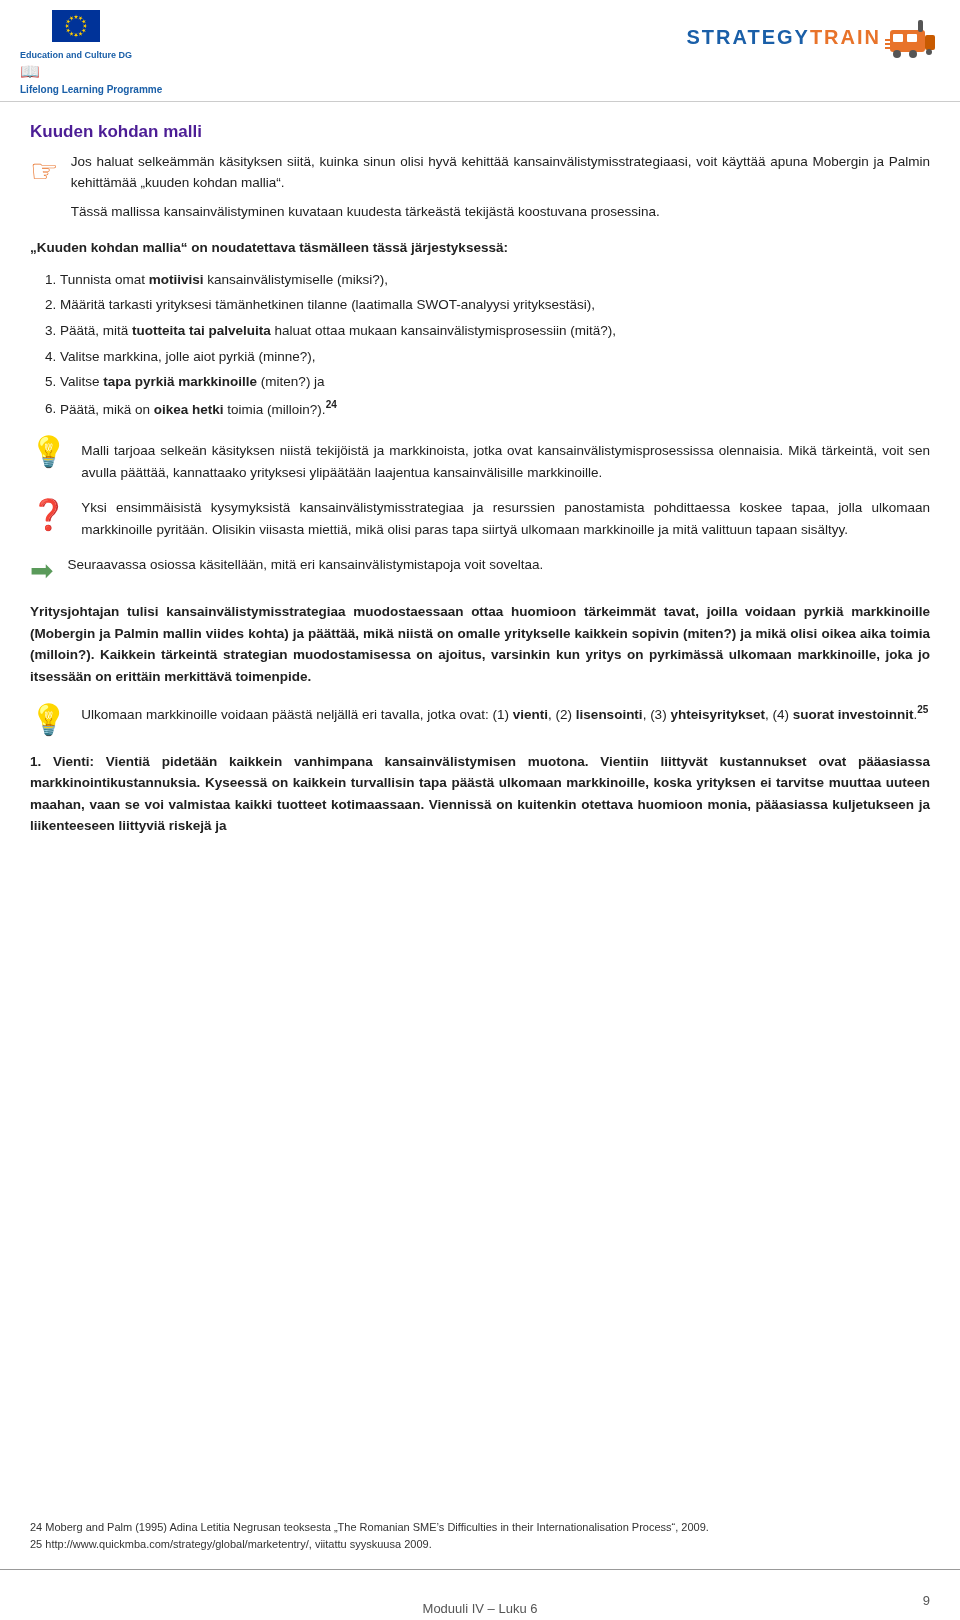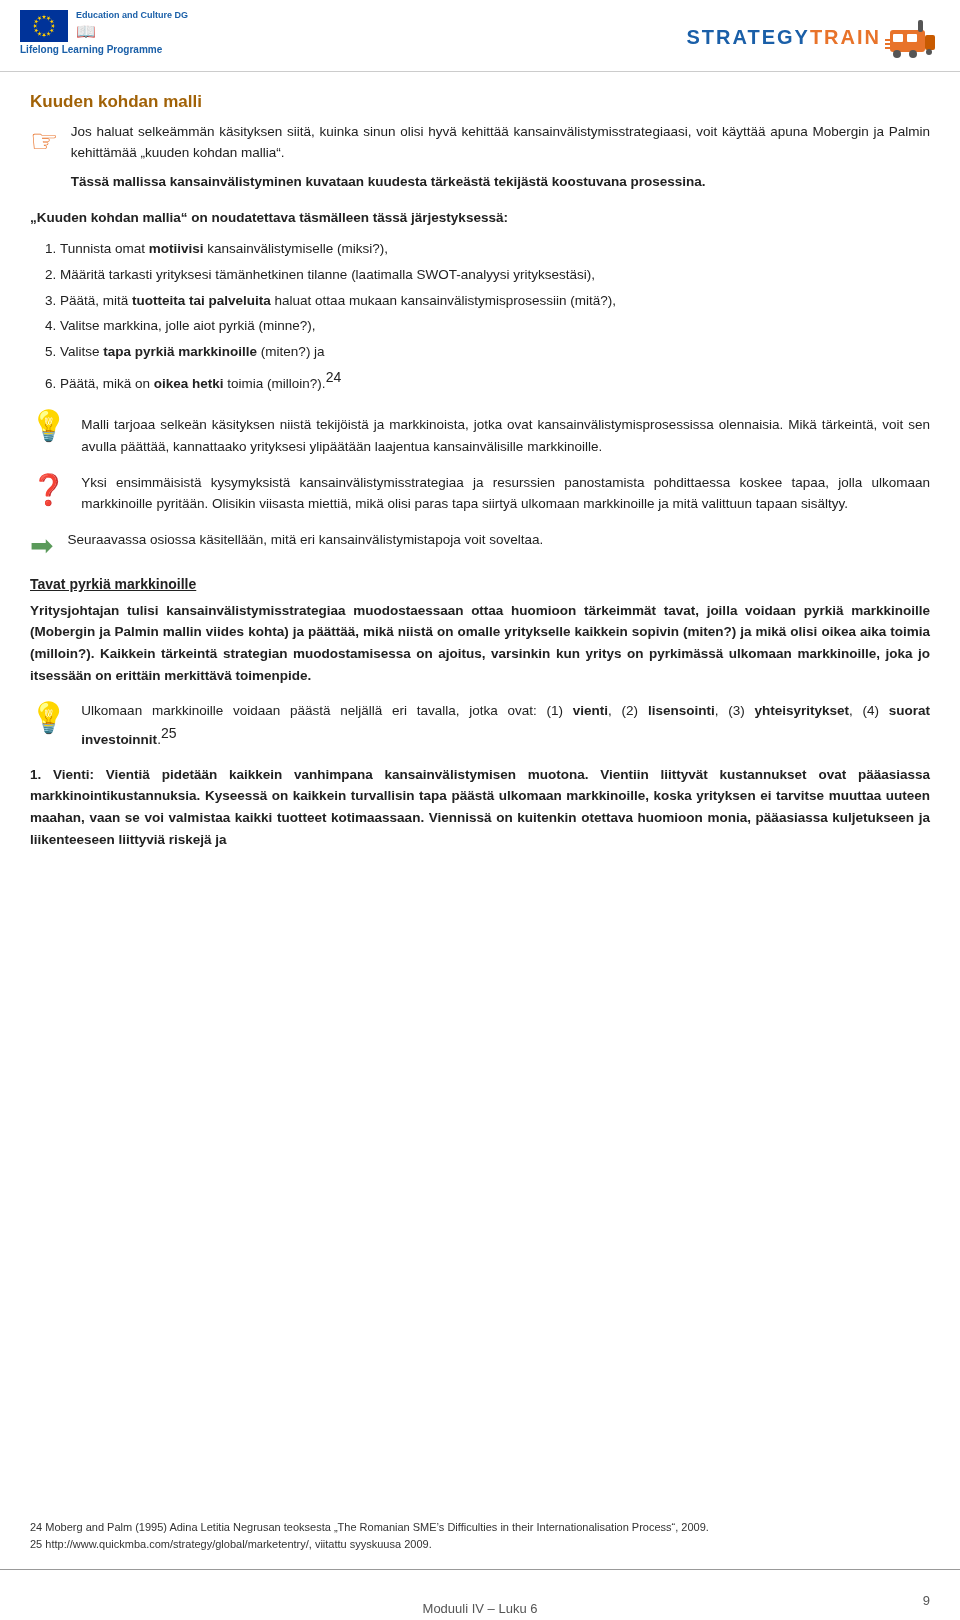--- a/index.html
+++ b/index.html
@@ -23,20 +23,21 @@
     }
     .header-left {
       display: flex;
       flex-direction: column;
       align-items: flex-start;
     }
     .eu-logo {
       display: flex;
       align-items: center;
       gap: 8px;
+      flex-direction: column;
     }
     .eu-stars {
       width: 48px;
       height: 32px;
     }
     .eu-text-logo {
       display: flex;
       flex-direction: column;
       font-size: 9px;
       color: #1a5fa8;
@@ -58,21 +59,21 @@
     }
 
     
     .content {
       padding: 20px 30px 80px 30px;
     }
 
     .section-title {
       font-size: 17px;
       font-weight: bold;
-      color: #a16207;
+      color: #4c1d95;
       margin-bottom: 10px;
     }
 
     .intro-block {
       display: flex;
       gap: 12px;
       margin-bottom: 14px;
     }
     .intro-text {
       font-size: 13.5px;
@@ -149,21 +150,21 @@
       color: #555;
     }
     .footer-page {
       position: absolute;
       bottom: 12px;
       right: 30px;
       font-size: 13px;
       color: #555;
     }
 
-    sup { font-size: 14px; }
+    sup { font-size: 10px; font-weight: bold; }
   </style>
 </head>
 <body>
 
 <div class="header">
   <div class="header-left">
     <div class="eu-logo">
 
       <svg class="eu-stars" viewBox="0 0 60 40">
         <rect width="60" height="40" fill="#003399"></rect>
@@ -221,21 +222,21 @@
 </div>
 
 <div class="content">
 
   <div class="section-title">Kuuden kohdan malli</div>
 
   <div class="intro-block">
     <div style="font-size:32px; flex-shrink:0; color:#e8732a;">☞</div>
     <div>
       <p class="intro-text">Jos haluat selkeämmän käsityksen siitä, kuinka sinun olisi hyvä kehittää kansainvälistymisstrategiaasi, voit käyttää apuna Mobergin ja Palmin kehittämää „kuuden kohdan mallia“.</p>
-      <p class="intro-text" style="margin-top:8px;font-weight:bold;">Tässä mallissa kansainvälistyminen kuvataan kuudesta tärkeästä tekijästä koostuvana prosessina.</p>
+      <p class="intro-text" style="margin-top:8px;">Tässä mallissa kansainvälistyminen kuvataan kuudesta tärkeästä tekijästä koostuvana prosessina.</p>
     </div>
   </div>
 
   <p class="para">„Kuuden kohdan mallia“ on noudatettava täsmälleen tässä järjestyksessä:</p>
 
   <ol class="list-items" style="list-style: decimal; padding-left: 30px;">
     <li>
       <span>Tunnista omat </span><strong>motiivisi</strong><span> kansainvälistymiselle (miksi?),</span>
     </li>
     <li>
@@ -265,21 +266,20 @@
   <div class="icon-block">
     <div style="font-size:30px; flex-shrink:0; color:#c00;">❓</div>
     <div class="icon-block-text">Yksi ensimmäisistä kysymyksistä kansainvälistymisstrategiaa ja resurssien panostamista pohdittaessa koskee tapaa, jolla ulkomaan markkinoille pyritään. Olisikin viisasta miettiä, mikä olisi paras tapa siirtyä ulkomaan markkinoille ja mitä valittuun tapaan sisältyy.</div>
   </div>
 
   <div class="icon-block">
     <div style="font-size:28px; flex-shrink:0; color:#5a9a5a;">➡</div>
     <div class="icon-block-text">Seuraavassa osiossa käsitellään, mitä eri kansainvälistymistapoja voit soveltaa.</div>
   </div>
 
-  <div class="subsection-title">Tavat pyrkiä markkinoille</div>
 
   <p class="para">
     <span>Yritysjohtajan tulisi kansainvälistymisstrategiaa muodostaessaan ottaa huomioon </span><strong>tärkeimmät tavat, joilla voidaan pyrkiä markkinoille</strong><span> (Mobergin ja Palmin mallin viides kohta) ja päättää, mikä niistä on omalle yritykselle kaikkein sopivin (miten?) ja mikä olisi oikea aika toimia (milloin?). Kaikkein tärkeintä strategian muodostamisessa on ajoitus, varsinkin kun yritys on pyrkimässä ulkomaan markkinoille, joka jo itsessään on erittäin merkittävä toimenpide.</span>
   </p>
 
   <div class="icon-block">
     <div style="font-size:30px; flex-shrink:0; color:#f0c040;">💡</div>
     <div class="icon-block-text">
       <span>Ulkomaan markkinoille voidaan päästä neljällä eri tavalla, jotka ovat: (1) </span><strong>vienti</strong><span>, (2) </span><strong>lisensointi</strong><span>, (3) </span><strong>yhteisyritykset</strong><span>, (4) </span><strong>suorat investoinnit</strong><span>.</span><sup>25</sup>
     </div>

